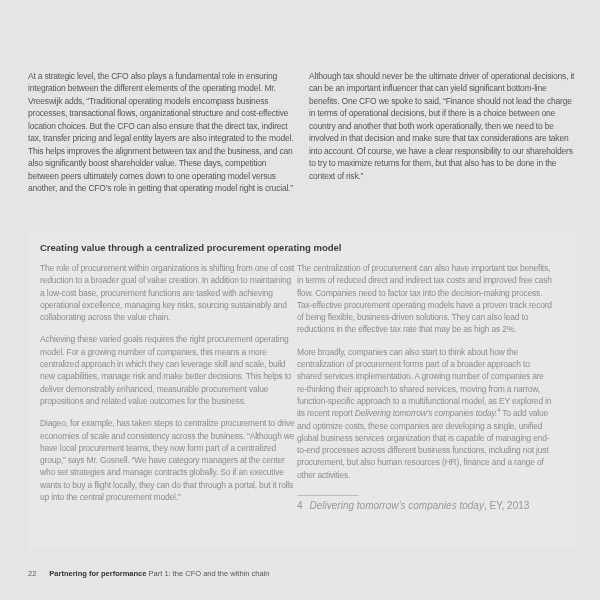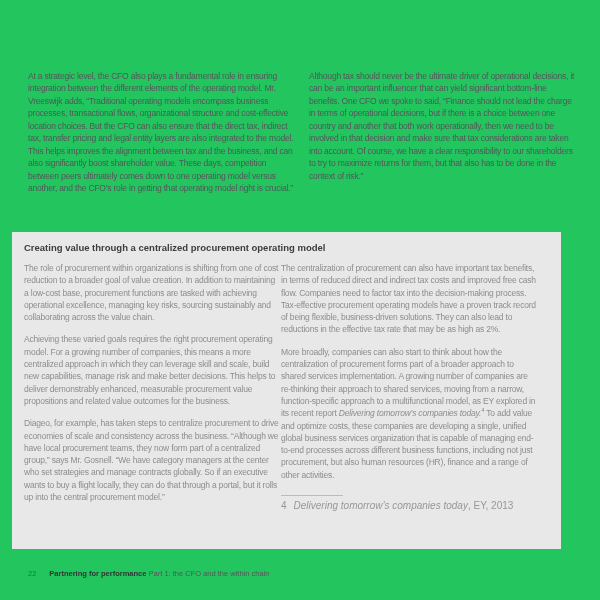--- a/index.html
+++ b/index.html
@@ -5,21 +5,21 @@
   html, body {
     margin: 0;
     padding: 0;
     background: #ffffff;
     font-family: "Liberation Sans", sans-serif;
   }
   .page {
     position: relative;
     width: 600px;
     height: 600px;
-    background: #22c55e;
+    background: #e5e5e5;
     overflow: hidden;
   }
 
   
   .intro {
     position: absolute;
     top: 70px;
     left: 28px;
     width: 549px;
     display: flex;
@@ -28,21 +28,21 @@
     font-size: 8.5px;
     letter-spacing: -0.2px;
     line-height: 12.45px;
   }
   .intro p { margin: 0; width: 268px; }
 
   
   .graybox {
     position: absolute;
     top: 232px;
-    left: 12px;
+    left: 28px;
     width: 549px;
     height: 317px;
     background: #e8e8e8;
     box-sizing: border-box;
     padding: 10px 12px;
     overflow: hidden;
   }
   .graybox h2 {
     margin: 0 0 9px 0;
     font-size: 9.5px;

